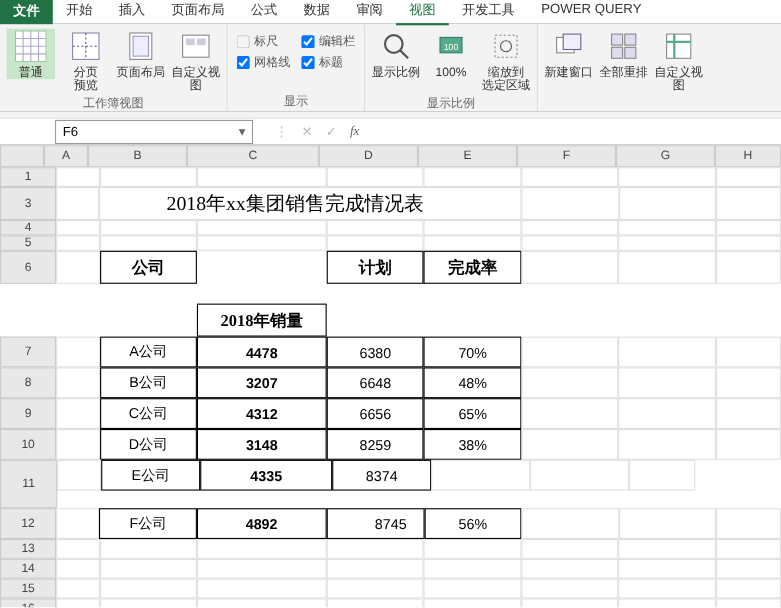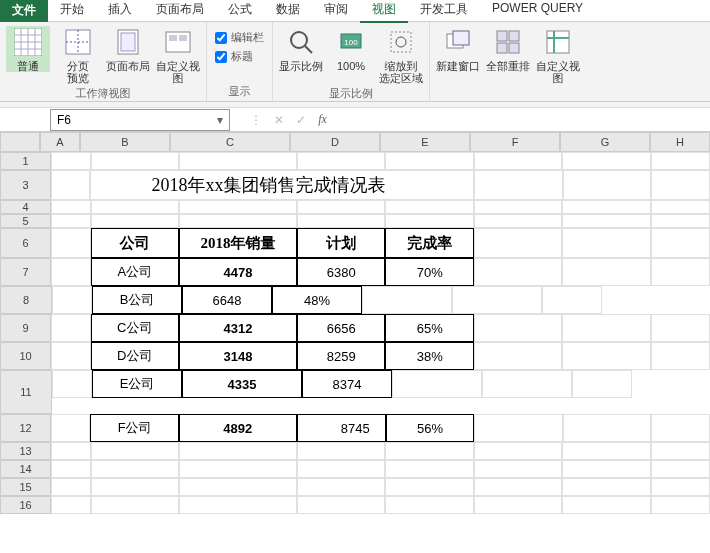--- a/index.html
+++ b/index.html
@@ -104,20 +104,30 @@
         <span class="lbl">自定义视图</span>
       </div>
     </div>
     <div class="group-label">工作簿视图</div>
   </div>
 
   <div class="group">
     <div class="group-content">
       <div class="chk-row">
         <label class="chk">
+            <input type="checkbox" disabled="" style="">
+            <span>标尺</span>
+          </label>
+        <label class="chk">
+            <input type="checkbox" checked="" style="">
+            <span>网格线</span>
+          </label>
+      </div>
+      <div class="chk-row">
+        <label class="chk">
             <input type="checkbox" checked="" style="">
             <span>编辑栏</span>
           </label>
         <label class="chk">
             <input type="checkbox" checked="" style="">
             <span>标题</span>
           </label>
       </div>
     </div>
     <div class="group-label">显示</div>
@@ -261,21 +271,21 @@
         <div class="cell" style="width: 90px; height: 14px;"></div>
         <div class="cell" style="width: 90px; height: 14px;"></div>
         <div class="cell" style="width: 90px; height: 14px;"></div>
         <div class="cell" style="width: 90px; height: 14px;"></div>
         <div class="cell" style="width: 60px; height: 14px;"></div>
       </div>
       <div class="row">
         <div class="rh" style="height: 30px;">6</div>
         <div class="cell" style="width: 40px; height: 30px;"></div>
         <div class="cell tbl-border tbl-header" style="width: 90px; height: 30px;">公司</div>
-        <div class="cell tbl-border tbl-header" style="width: 120px; height: 30px;">2018年销量</div>
+        <div class="cell tbl-border tbl-header" style="width: 120px; height: 30px; margin-top: 48px;">2018年销量</div>
         <div class="cell tbl-border tbl-header" style="width: 90px; height: 30px; text-align: center;">计划</div>
         <div class="cell tbl-border tbl-header" style="width: 90px; height: 30px;">完成率</div>
         <div class="cell" style="width: 90px; height: 30px;"></div>
         <div class="cell" style="width: 90px; height: 30px;"></div>
         <div class="cell" style="width: 60px; height: 30px;"></div>
       </div>
       <div class="row">
         <div class="rh" style="height: 28px;">7</div>
         <div class="cell" style="width: 40px; height: 28px;"></div>
         <div class="cell tbl-border" style="width: 90px; height: 28px;">A公司</div>
@@ -283,20 +293,21 @@
         <div class="cell tbl-border" style="width: 90px; height: 28px;">6380</div>
         <div class="cell tbl-border" style="width: 90px; height: 28px;">70%</div>
         <div class="cell" style="width: 90px; height: 28px;"></div>
         <div class="cell" style="width: 90px; height: 28px;"></div>
         <div class="cell" style="width: 60px; height: 28px;"></div>
       </div>
       <div class="row">
         <div class="rh" style="height: 28px;">8</div>
         <div class="cell" style="width: 40px; height: 28px;"></div>
         <div class="cell tbl-border" style="width: 90px; height: 28px;">B公司</div>
+        <div class="cell tbl-border bold" style="width: 120px; height: 28px;">3207</div>
         <div class="cell tbl-border" style="width: 90px; height: 28px;">6648</div>
         <div class="cell tbl-border" style="width: 90px; height: 28px;">48%</div>
         <div class="cell" style="width: 90px; height: 28px;"></div>
         <div class="cell" style="width: 90px; height: 28px;"></div>
         <div class="cell" style="width: 60px; height: 28px;"></div>
       </div>
       <div class="row">
         <div class="rh" style="height: 28px;">9</div>
         <div class="cell" style="width: 40px; height: 28px;"></div>
         <div class="cell tbl-border" style="width: 90px; height: 28px;">C公司</div>

